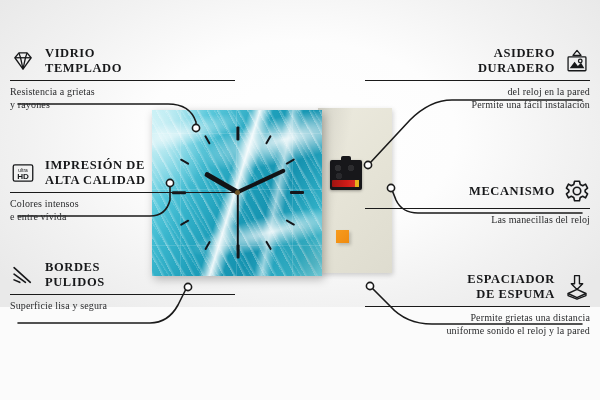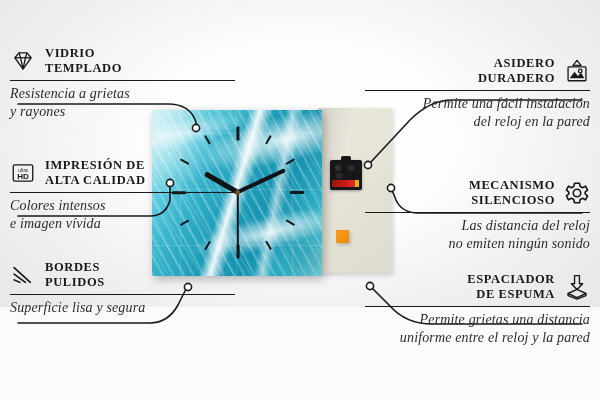--- a/index.html
+++ b/index.html
@@ -24,30 +24,29 @@
   .feat.right .feat-head{flex-direction:row-reverse;}
   .feat-title{
     font-size:12.5px;font-weight:bold;letter-spacing:.6px;
     line-height:1.18;color:#17181a;text-transform:uppercase;
   }
   .feat-ico{width:26px;height:26px;flex:0 0 26px;display:block;}
   .feat-rule{
     height:1px;background:#1a1a1a;margin-top:4px;width:100%;
   }
   .feat-sub{
-    margin-top:4px;font-size:14px;line-height:1.35;color:#2a2b2d;
+    margin-top:4px;font-size:10px;line-height:1.35;color:#2a2b2d;
     letter-spacing:.15px;
-    font-style:italic;
   }
 
   
   #f-vidrio   {top:46px;}
   #f-impresion{top:158px;}
   #f-bordes   {top:260px;}
-  #f-asidero  {top:56px;}
+  #f-asidero  {top:46px;}
   #f-mecanismo{top:158px;margin-top:20px;}
   #f-espaciador{top:272px;}
 
   
   #panel{
     position:absolute;left:318px;top:108px;width:74px;height:165px;
     background:linear-gradient(135deg,#eceade 0%,#e6e4d7 45%,#dedccf 100%);
     box-shadow:1px 2px 5px rgba(0,0,0,.18);
   }
   #panel-shade{
@@ -218,21 +217,21 @@
         <text x="16" y="23.2" font-family="Liberation Sans, sans-serif" font-size="10" font-weight="bold" text-anchor="middle" fill="#17181a">HD</text>
       </svg>
       <div class="feat-title">
         <div>IMPRESIÓN DE</div>
         <div>ALTA CALIDAD</div>
       </div>
     </div>
     <div class="feat-rule"></div>
     <div class="feat-sub">
       <div>Colores intensos</div>
-      <div>e imagen vívida</div>
+      <div>e entre vívida</div>
     </div>
   </div>
 
   <div class="feat left" id="f-bordes">
     <div class="feat-head">
       <svg class="feat-ico" viewBox="0 0 32 32">
         <g stroke="#17181a" stroke-width="2" stroke-linecap="round">
           <path d="M5,7 L25,25"></path>
             <path d="M5,15 L19,25"></path>
             <path d="M5,22 L12,25"></path>
@@ -259,61 +258,59 @@
           <circle cx="20" cy="16" r="2.2"></circle>
         </g>
       </svg>
       <div class="feat-title">
         <div>ASIDERO</div>
         <div>DURADERO</div>
       </div>
     </div>
     <div class="feat-rule"></div>
     <div class="feat-sub">
+      <div>del reloj en la pared</div>
       <div>Permite una fácil instalación</div>
-      <div>del reloj en la pared</div>
     </div>
   </div>
 
   <div class="feat right" id="f-mecanismo">
     <div class="feat-head">
       <svg class="feat-ico" viewBox="0 0 32 32">
         <g fill="none" stroke="#17181a" stroke-width="2" stroke-linejoin="round">
           <path d="M13,4 L19,4 L20,8 L23,9.5 L26.5,7.5 L29,12.5 L26,15 L26,17 L29,19.5 L26.5,24.5
                    L23,22.5 L20,24 L19,28 L13,28 L12,24 L9,22.5 L5.5,24.5 L3,19.5 L6,17 L6,15
                    L3,12.5 L5.5,7.5 L9,9.5 L12,8 Z"></path>
           <circle cx="16" cy="16" r="4.6"></circle>
         </g>
       </svg>
       <div class="feat-title">
         <div>MECANISMO</div>
-        <div>SILENCIOSO</div>
-      </div>
-    </div>
-    <div class="feat-rule"></div>
-    <div class="feat-sub">
-      <div>Las distancia del reloj</div>
-      <div>no emiten ningún sonido</div>
+      </div>
+    </div>
+    <div class="feat-rule"></div>
+    <div class="feat-sub">
+      <div>Las manecillas del reloj</div>
     </div>
   </div>
 
   <div class="feat right" id="f-espaciador">
     <div class="feat-head">
       <svg class="feat-ico" viewBox="0 0 32 32">
         <g fill="none" stroke="#17181a" stroke-width="1.7" stroke-linejoin="round">
           <path d="M13,2 L13,12 L9,12 L16,19 L23,12 L19,12 L19,2 Z"></path>
           <path d="M16,19 L27,24 L16,29 L5,24 Z"></path>
           <path d="M5,24 L5,26.5 L16,31 L27,26.5 L27,24"></path>
         </g>
       </svg>
       <div class="feat-title">
         <div>ESPACIADOR</div>
         <div>DE ESPUMA</div>
       </div>
     </div>
     <div class="feat-rule"></div>
     <div class="feat-sub">
       <div>Permite grietas una distancia</div>
-      <div>uniforme entre el reloj y la pared</div>
+      <div>uniforme sonido el reloj y la pared</div>
     </div>
   </div>
 
 </div>
 
 </body></html>

